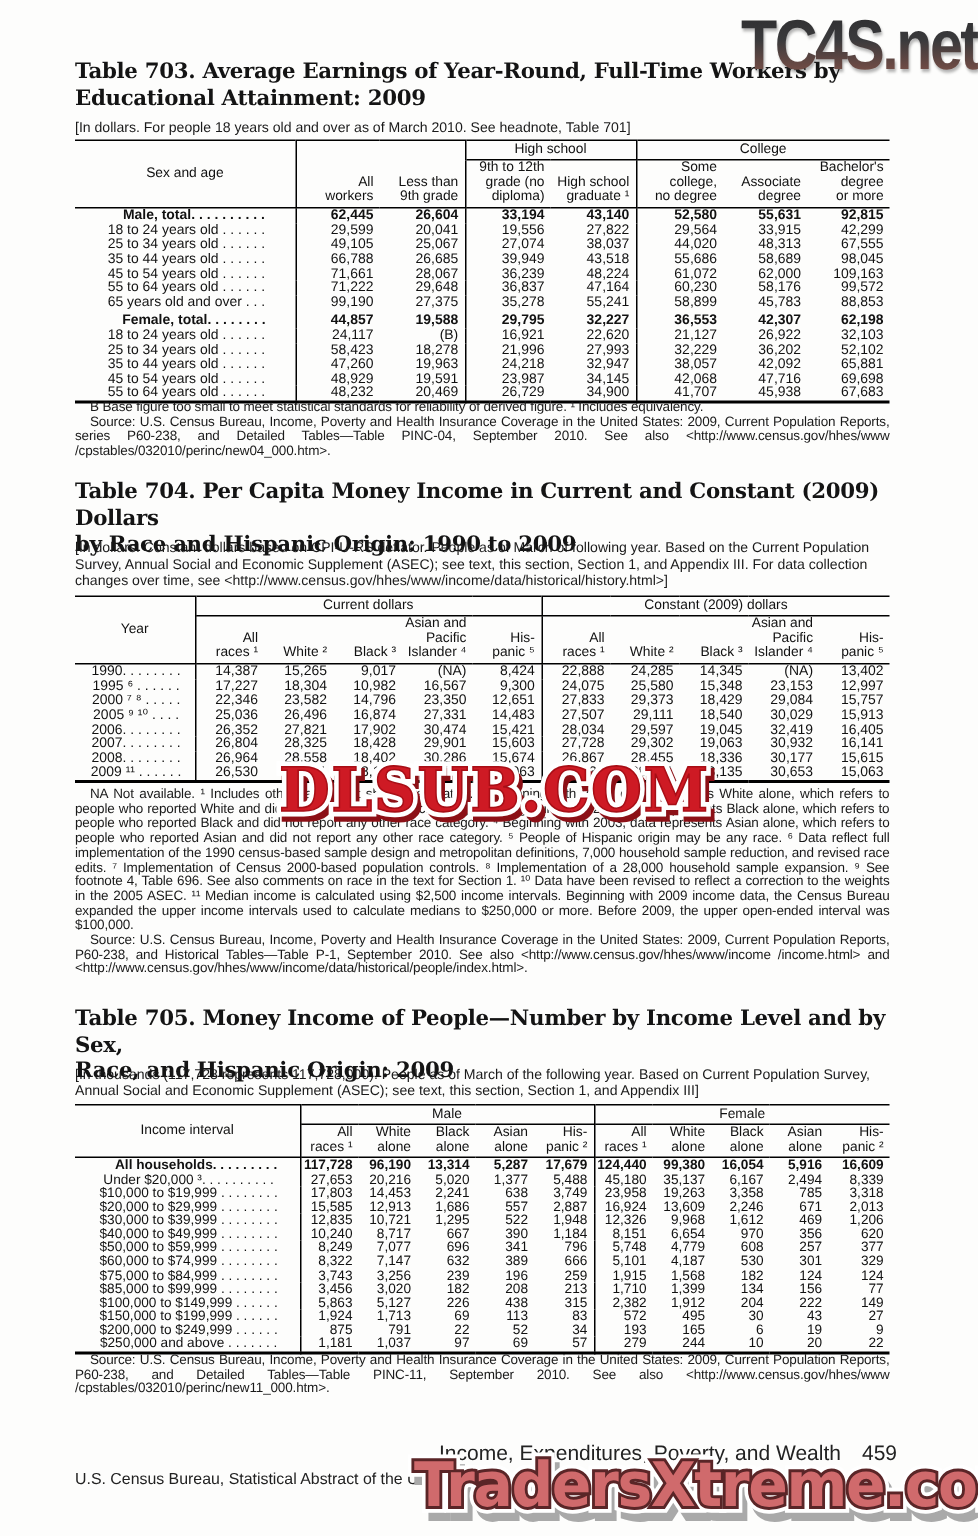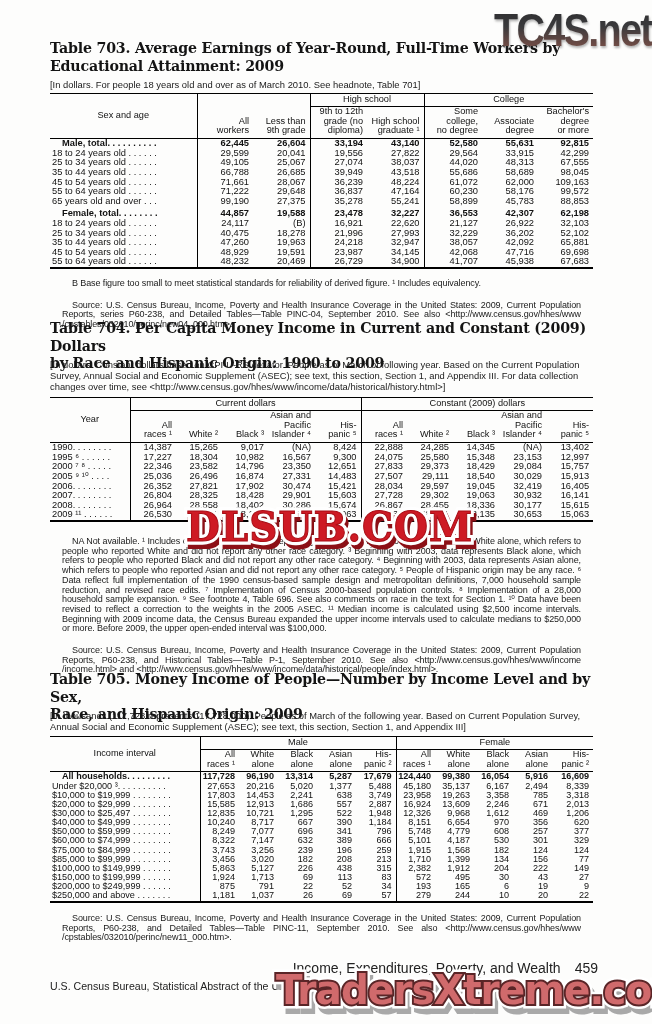--- a/index.html
+++ b/index.html
@@ -18,33 +18,33 @@
        border-top:1.5px solid #000;border-bottom:2px solid #000;
        font-size:9.3px;color:#111;}
   .doc-table th,.doc-table td{padding:0;font-weight:normal;}
   .doc-table thead th{white-space:pre-line;text-align:right;vertical-align:bottom;
        padding:0 4px 2px 0;font-size:9.2px;line-height:9.8px;}
   .doc-table th.stub{text-align:center;vertical-align:middle;padding:0;border-bottom:1.2px solid #000;}
   .doc-table th.group{text-align:center;padding:1px 0 1px;border-bottom:1px solid #000;vertical-align:middle;}
   .doc-table th.nogroup{border-bottom:none;}
   .doc-table tr.cols th{border-bottom:1.2px solid #000;}
   .doc-table td{text-align:right;padding-right:4px;white-space:nowrap;line-height:9.6px;}
-  .doc-table td.stub{text-align:left;padding-left:2px;padding-right:0;overflow:hidden;}
+  .doc-table td.stub{text-align:center;padding-left:2px;padding-right:0;overflow:hidden;}
   .doc-table tr.bold td{font-weight:bold;}
   .doc-table tr.bold td.stub{padding-left:12px;}
   .doc-table tr.gap td{padding-top:3px;}
   .br{border-right:1px solid #000;}
   .t703 td.stub,.t704 td.stub,.t705 td.stub{border-right:1px solid #000;}
   .t703 td.c2,.t703 td.c4{border-right:1px solid #000;}
   .t704 td.c5,.t705 td.c5{border-right:1px solid #000;}
   .t705 td{line-height:9.15px;font-size:9.1px;}
 
   
   .notes{font-size:9px;line-height:9.7px;text-align:justify;letter-spacing:-0.1px;color:#1a1a1a;}
-  .notes p{margin:12px;text-indent:10px;}
+  .notes p{margin:0;text-indent:10px;}
   .notes .it{}
 
   
   .footer-right{right:54px;text-align:right;font-size:14px;color:#222;}
   .footer-right .pageno{margin-left:14px;}
   .census-line{font-size:10.6px;color:#222;}
 
   
   .wm{pointer-events:none;z-index:9;}
   .wm-top{top:2px;right:0px;font-family:"Liberation Sans",sans-serif;font-weight:bold;
@@ -181,39 +181,39 @@
           <td class="c3">35,278</td>
           <td class="c4">55,241</td>
           <td class="c5">58,899</td>
           <td class="c6">45,783</td>
           <td class="c7">88,853</td>
         </tr>
         <tr class="bold gap">
           <td class="stub">Female, total. . . . . . . .</td>
           <td class="c1">44,857</td>
           <td class="c2">19,588</td>
-          <td class="c3">23,478</td>
+          <td class="c3">29,795</td>
           <td class="c4">32,227</td>
           <td class="c5">36,553</td>
           <td class="c6">42,307</td>
           <td class="c7">62,198</td>
         </tr>
         <tr>
           <td class="stub">18 to 24 years old . . . . . .</td>
           <td class="c1">24,117</td>
           <td class="c2">(B)</td>
           <td class="c3">16,921</td>
           <td class="c4">22,620</td>
           <td class="c5">21,127</td>
           <td class="c6">26,922</td>
           <td class="c7">32,103</td>
         </tr>
         <tr>
           <td class="stub">25 to 34 years old . . . . . .</td>
-          <td class="c1">40,475</td>
+          <td class="c1">58,423</td>
           <td class="c2">18,278</td>
           <td class="c3">21,996</td>
           <td class="c4">27,993</td>
           <td class="c5">32,229</td>
           <td class="c6">36,202</td>
           <td class="c7">52,102</td>
         </tr>
         <tr>
           <td class="stub">35 to 44 years old . . . . . .</td>
           <td class="c1">47,260</td>
@@ -504,21 +504,21 @@
           <td class="c3">1,686</td>
           <td class="c4">557</td>
           <td class="c5">2,887</td>
           <td class="c6">16,924</td>
           <td class="c7">13,609</td>
           <td class="c8">2,246</td>
           <td class="c9">671</td>
           <td class="c10">2,013</td>
         </tr>
         <tr>
-          <td class="stub">$30,000 to $25,497 . . . . . . . .</td>
+          <td class="stub">$30,000 to $39,999 . . . . . . . .</td>
           <td class="c1">12,835</td>
           <td class="c2">10,721</td>
           <td class="c3">1,295</td>
           <td class="c4">522</td>
           <td class="c5">1,948</td>
           <td class="c6">12,326</td>
           <td class="c7">9,968</td>
           <td class="c8">1,612</td>
           <td class="c9">469</td>
           <td class="c10">1,206</td>
@@ -624,21 +624,21 @@
           <td class="c6">193</td>
           <td class="c7">165</td>
           <td class="c8">6</td>
           <td class="c9">19</td>
           <td class="c10">9</td>
         </tr>
         <tr>
           <td class="stub">$250,000 and above . . . . . . .</td>
           <td class="c1">1,181</td>
           <td class="c2">1,037</td>
-          <td class="c3">26</td>
+          <td class="c3">97</td>
           <td class="c4">69</td>
           <td class="c5">57</td>
           <td class="c6">279</td>
           <td class="c7">244</td>
           <td class="c8">10</td>
           <td class="c9">20</td>
           <td class="c10">22</td>
         </tr>
       </tbody>
   </table>

